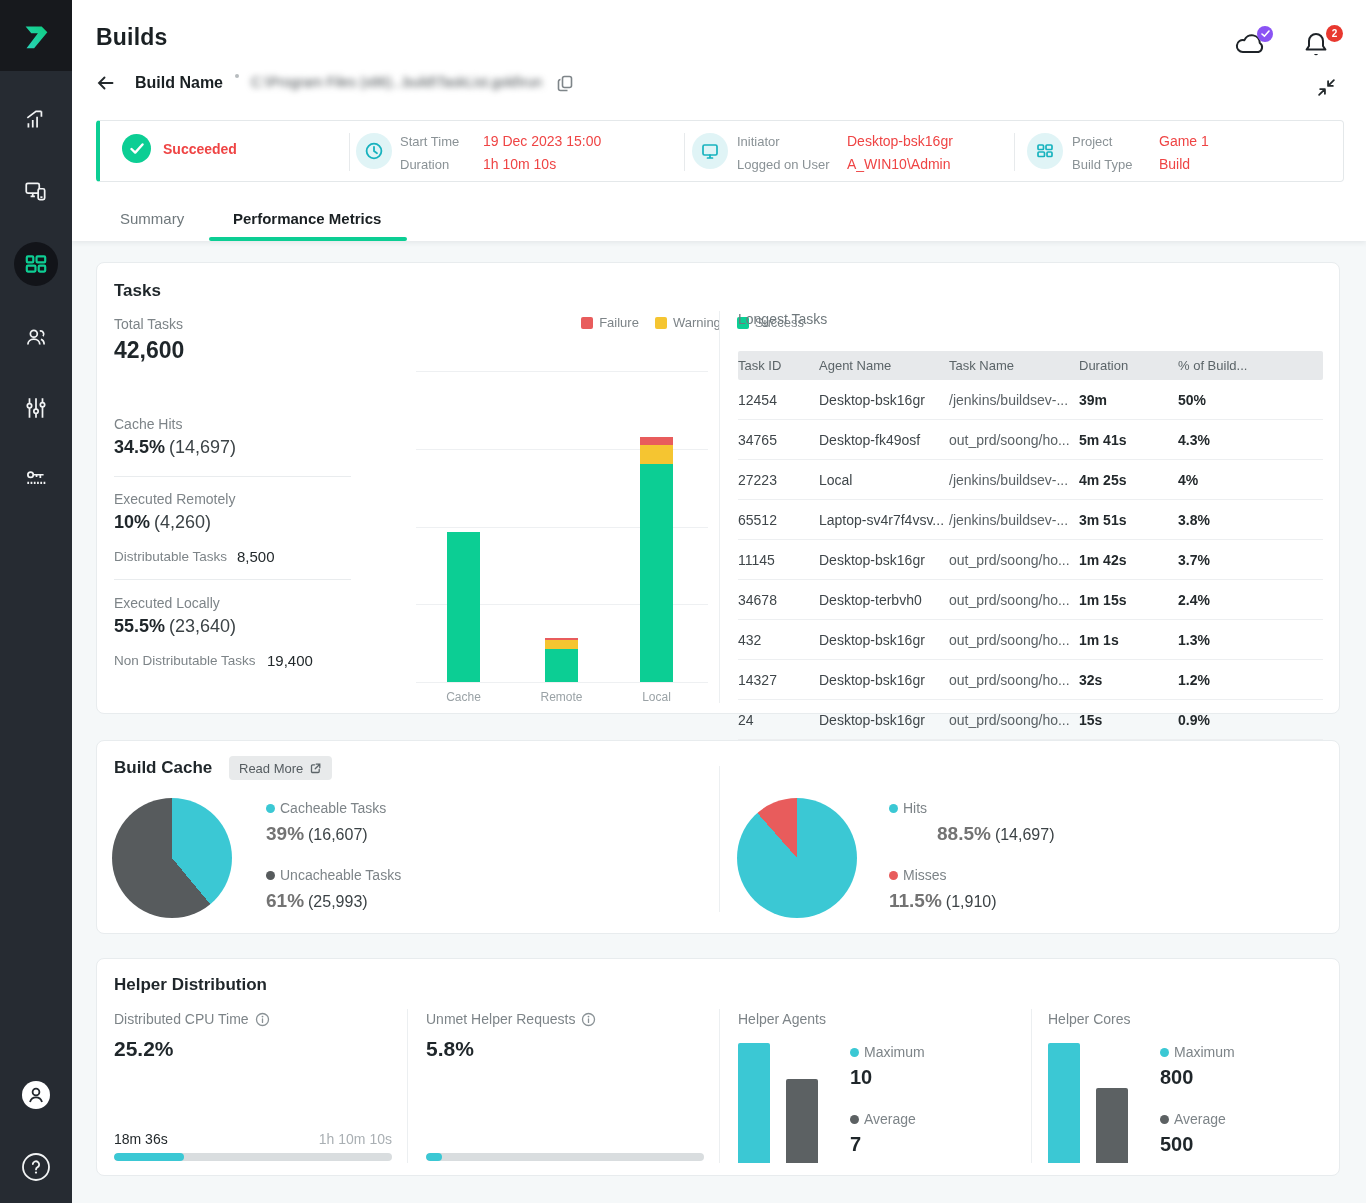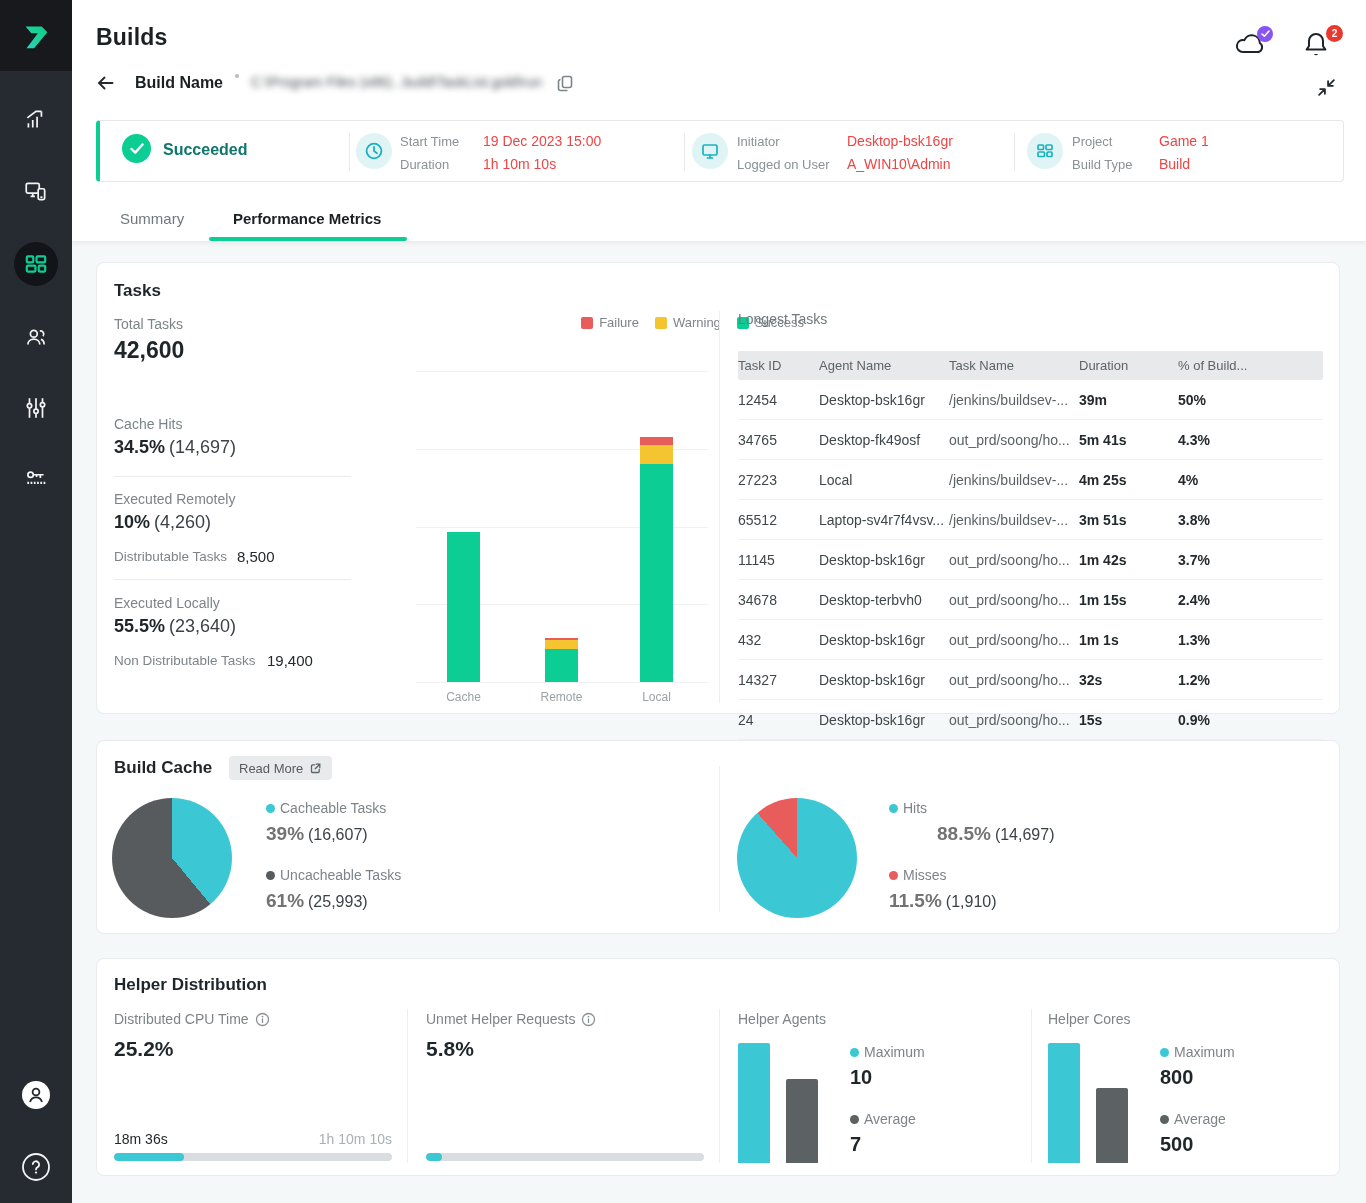--- a/index.html
+++ b/index.html
@@ -27,21 +27,21 @@
   .build-name { font-size:16px; font-weight:700; color:#1A2023; }
   .dot-sep { width:4px; height:4px; border-radius:50%; background:#B7BCBF; margin:0 12px; }
   .blurred { font-size:14px; color:#4A5054; filter:blur(3.2px); user-select:none; white-space:nowrap; max-width:315px; overflow:hidden; }
   .copy-btn { margin-left:14px; cursor:pointer; display:flex; }
   .collapse-btn { position:absolute; right:30px; top:78px; cursor:pointer; }
 
   
   .status-bar { position:absolute; left:96px; top:120px; width:1248px; height:62px; background:#fff; border:1px solid #E4E8EA; border-left:4px solid #0CCE94; border-radius:4px; }
   .sb-divider { position:absolute; top:12px; width:1px; height:38px; background:#E7EAEC; }
   .check-circle { position:absolute; left:22px; top:13px; width:29px; height:29px; border-radius:50%; background:#0CCE94; display:flex; align-items:center; justify-content:center; }
-  .succeeded { position:absolute; left:63px; top:20px; font-size:16px; font-weight:700; color:#0f766e; }
+  .succeeded { position:absolute; left:63px; top:20px; font-size:14px; font-weight:700; color:#ef4444; }
   .sb-icon { position:absolute; width:36px; height:36px; border-radius:50%; background:#E0F4F6; display:flex; align-items:center; justify-content:center; top:12px; }
   .sb-lbl { position:absolute; font-size:13px; color:#8A9296; }
   .sb-val { position:absolute; font-size:14px; color:#ef4444; }
 
   
   .tab { position:absolute; top:210px; font-size:15px; cursor:pointer; }
   .tab-inactive { color:#6F787C; }
   .tab-active { color:#1A2023; font-weight:700; }
   .tab-underline { position:absolute; left:209px; top:237px; width:198px; height:4px; background:#0CCE94; border-radius:2px; }
 

